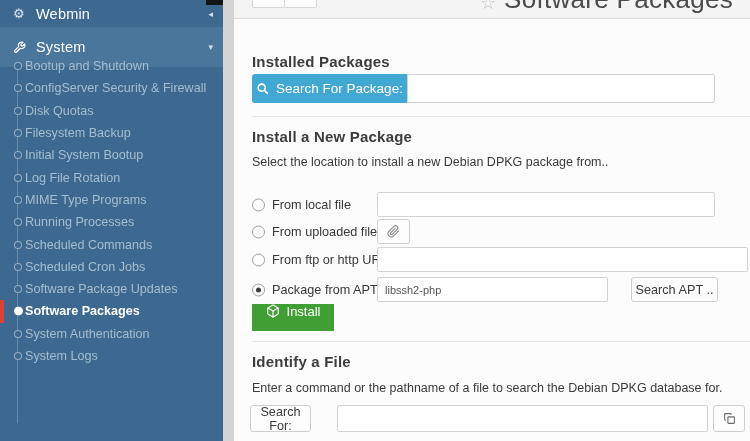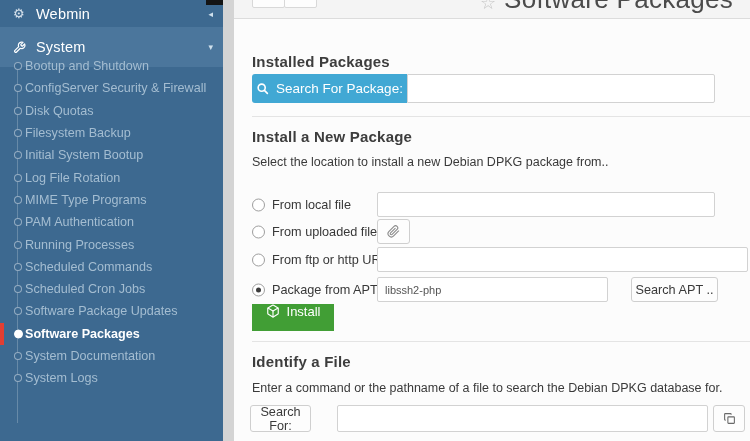--- a/index.html
+++ b/index.html
@@ -94,27 +94,26 @@
     </div>
     <div class="timeline"></div>
     <div class="menu">
       <div class="menu-item">Bootup and Shutdown</div>
       <div class="menu-item">ConfigServer Security &amp; Firewall</div>
       <div class="menu-item">Disk Quotas</div>
       <div class="menu-item">Filesystem Backup</div>
       <div class="menu-item">Initial System Bootup</div>
       <div class="menu-item">Log File Rotation</div>
       <div class="menu-item">MIME Type Programs</div>
-      <div class="menu-item">PAM Authentication</div>
       <div class="menu-item">Running Processes</div>
       <div class="menu-item">Scheduled Commands</div>
       <div class="menu-item">Scheduled Cron Jobs</div>
       <div class="menu-item">Software Package Updates</div>
       <div class="menu-item active">Software Packages</div>
-      <div class="menu-item">System Documentation</div>
+      <div class="menu-item">System Authentication</div>
       <div class="menu-item">System Logs</div>
     </div>
     <div class="black-artifact"></div>
   </div>
 
   <div class="gutter"></div>
 
   <div class="main">
 
     <div class="mheader">

